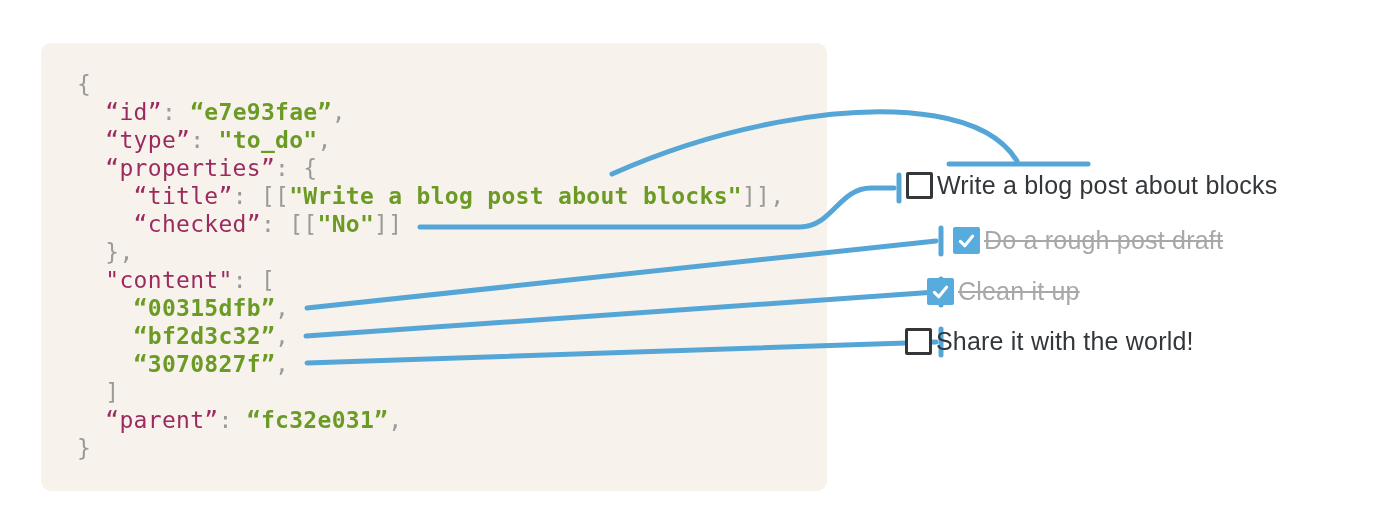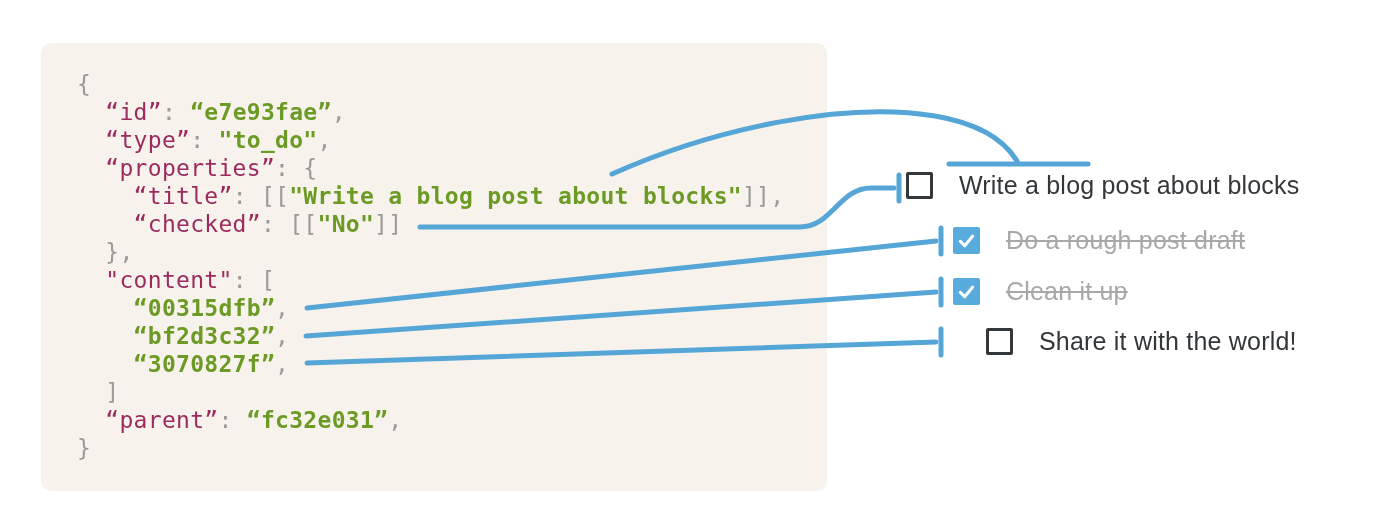--- a/index.html
+++ b/index.html
@@ -30,21 +30,21 @@
   .code-line{height:28px;}
   .t-k{color:var(--code-key);}
   .t-s{color:var(--code-string);font-weight:bold;}
   .t-p{color:var(--code-punct);}
 
   
   .connectors{position:absolute;left:0;top:0;width:1400px;height:532px;pointer-events:none;}
   .connectors path{stroke:var(--accent);stroke-width:5;fill:none;stroke-linecap:round;stroke-linejoin:round;}
 
   
-  .todo-item{position:absolute;display:flex;align-items:center;gap:26px;}
+  .todo-item{position:absolute;display:flex;align-items:center;gap:4px;}
   .checkbox{
     position:relative;width:27px;height:27px;flex:0 0 27px;
     border:3px solid var(--ink);border-radius:2px;background:#ffffff;
     display:flex;align-items:center;justify-content:center;
   }
   .checkbox.checked{border:none;background:var(--check-bg);}
   .checkbox .check{width:21px;height:21px;display:none;}
   .checkbox.checked .check{display:block;}
   .todo-label{
     font-size:25px;color:var(--ink);line-height:27px;white-space:nowrap;
@@ -82,29 +82,29 @@
     <span class="todo-label">Write a blog post about blocks</span>
   </div>
       <div class="todo-item done" style="left: 953px; top: 227px;">
     <span class="checkbox checked">
       <svg class="check" viewBox="0 0 24 24">
         <path d="M5 13 L10 18 L19 7" fill="none" stroke="#ffffff" stroke-width="3.6" stroke-linecap="round" stroke-linejoin="round"></path>
       </svg>
     </span>
     <span class="todo-label">Do a rough post draft</span>
   </div>
-      <div class="todo-item done" style="left: 953px; top: 278px;">
+      <div class="todo-item done" style="left: 927px; top: 278px;">
     <span class="checkbox checked">
       <svg class="check" viewBox="0 0 24 24">
         <path d="M5 13 L10 18 L19 7" fill="none" stroke="#ffffff" stroke-width="3.6" stroke-linecap="round" stroke-linejoin="round"></path>
       </svg>
     </span>
     <span class="todo-label">Clean it up</span>
   </div>
-      <div class="todo-item" style="left: 986px; top: 328px;">
+      <div class="todo-item" style="left: 905px; top: 328px;">
     <span class="checkbox">
       
     </span>
     <span class="todo-label">Share it with the world!</span>
   </div>
     </div>
 
 </div>
 
 </body></html>

